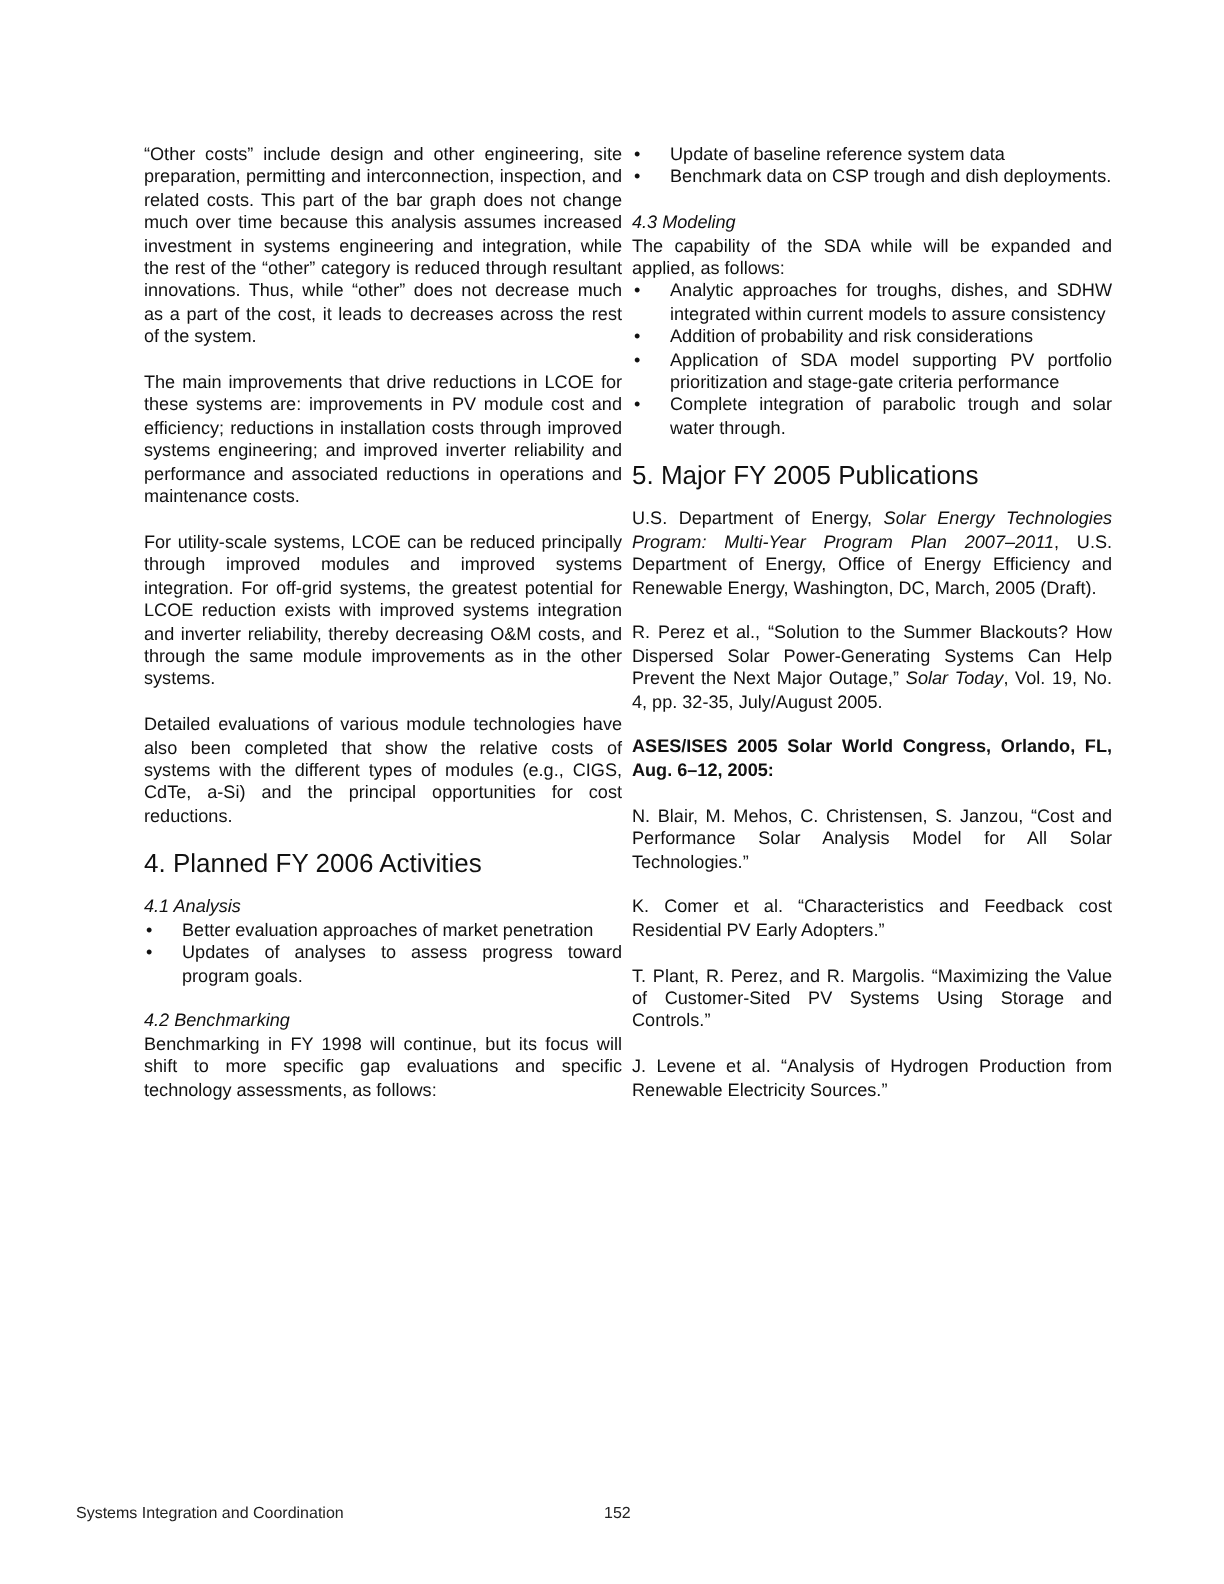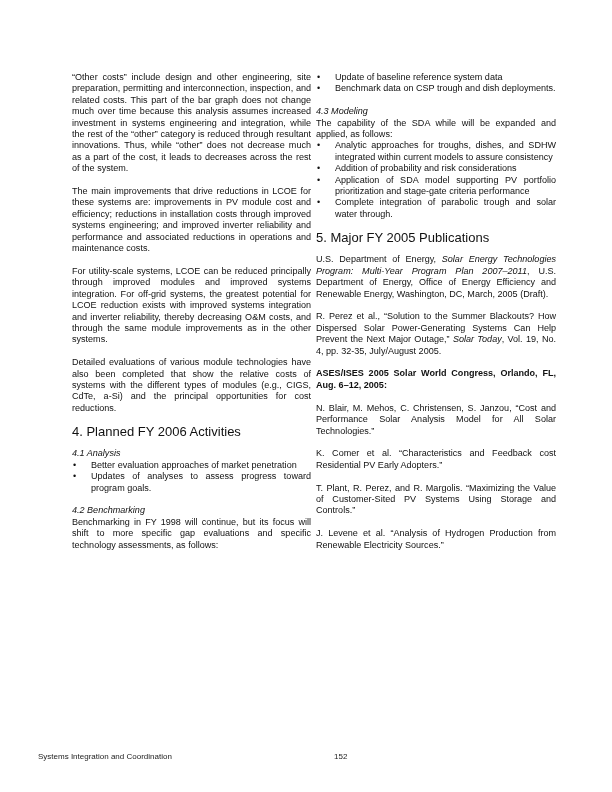--- a/index.html
+++ b/index.html
@@ -12,21 +12,21 @@
   p.tight { margin-bottom: 0; }
   .heading { font-weight: normal; margin: 0 0 11.4px 0; font-size: 13px; }
   .subheading { font-style: italic; margin: 0; }
   ul { list-style: none; margin: 0 0 11.4px 0; padding: 0; }
   li { position: relative; padding-left: 19px; text-align: justify; }
   li::before { content: "•"; position: absolute; left: 1px; top: 0; }
   .ital { font-style: italic; margin-top: 16px; }
   .boldital { font-weight: bold; }
   .footer { position: absolute; top: 752px; font-size: 8px; color: #222; }
   .footer.title { left: 38px; }
-  .footer.page { left: 302px; margin-left: 32px; }
+  .footer.page { left: 302px; }
 </style>
 </head>
 <body>
 
 <div class="col left">
   <p>“Other costs” include design and other engineering, site preparation, permitting and interconnection, inspection, and related costs. This part of the bar graph does not change much over time because this analysis assumes increased investment in systems engineering and integration, while the rest of the “other” category is reduced through resultant innovations.  Thus, while “other” does not decrease much as a part of the cost, it leads to decreases across the rest of the system.</p>
   <p>The main improvements that drive reductions in LCOE for these systems are: improvements in PV module cost and efficiency; reductions in installation costs through improved systems engineering; and improved inverter reliability and performance and associated reductions in operations and maintenance costs.</p>
   <p>For utility-scale systems, LCOE can be reduced principally through improved modules and improved systems integration.  For off-grid systems, the greatest potential for LCOE reduction exists with improved systems integration and inverter reliability, thereby decreasing O&amp;M costs, and through the same module improvements as in the other systems.</p>
   <p>Detailed evaluations of various module technologies have also been completed that show the relative costs of systems with the different types of modules (e.g., CIGS, CdTe, a-Si) and the principal opportunities for cost reductions.</p>
   <div class="heading">4.  Planned FY 2006 Activities</div>

